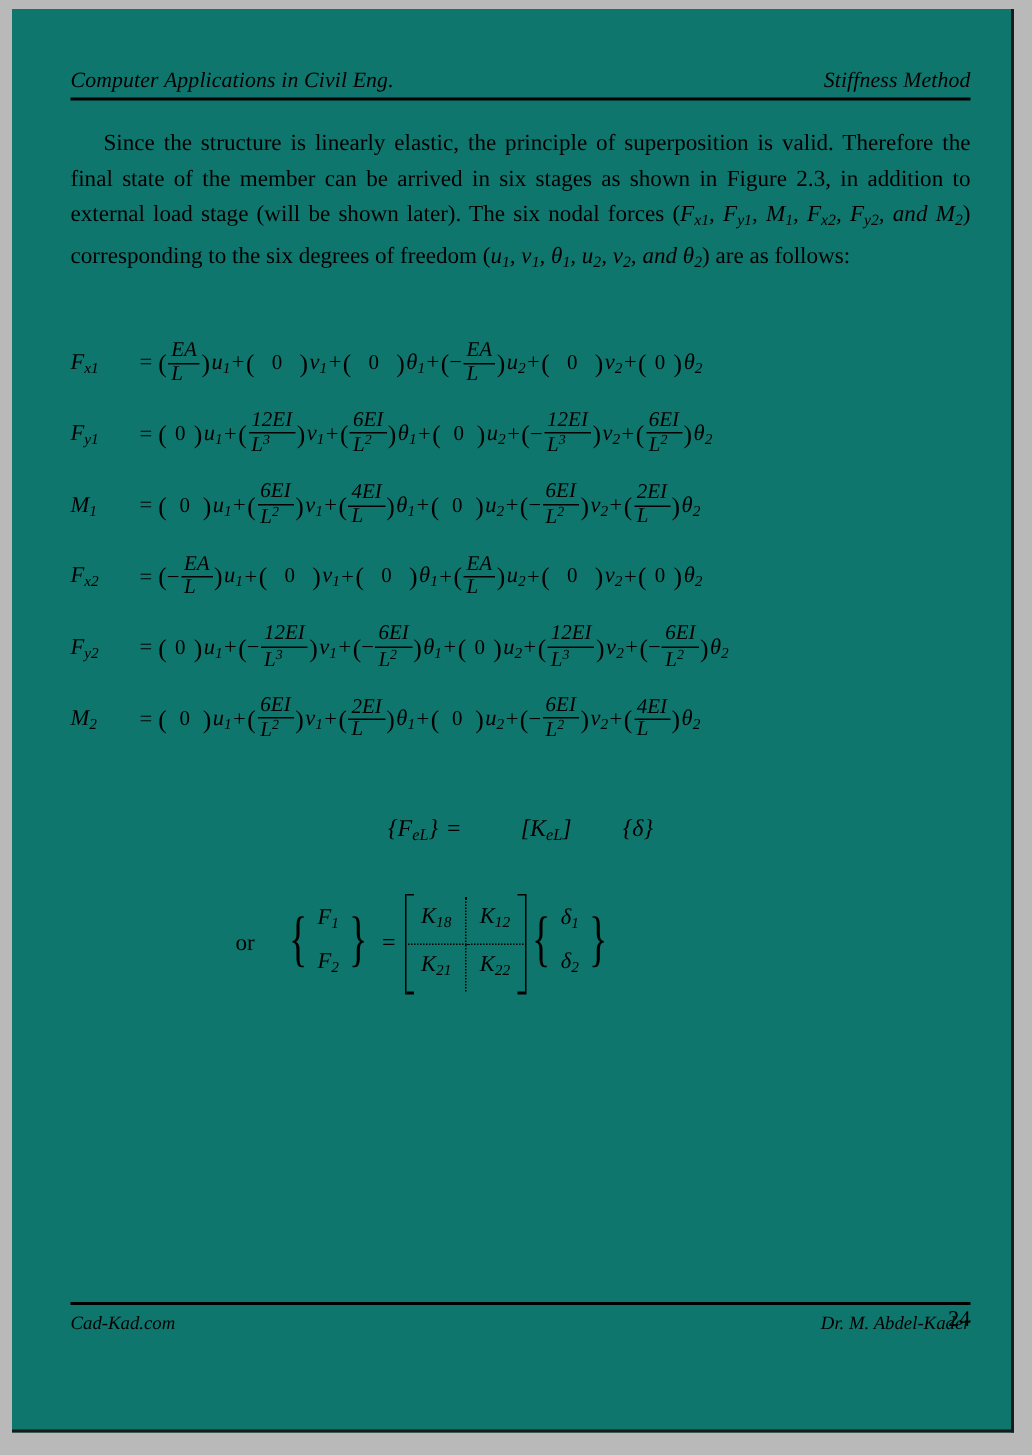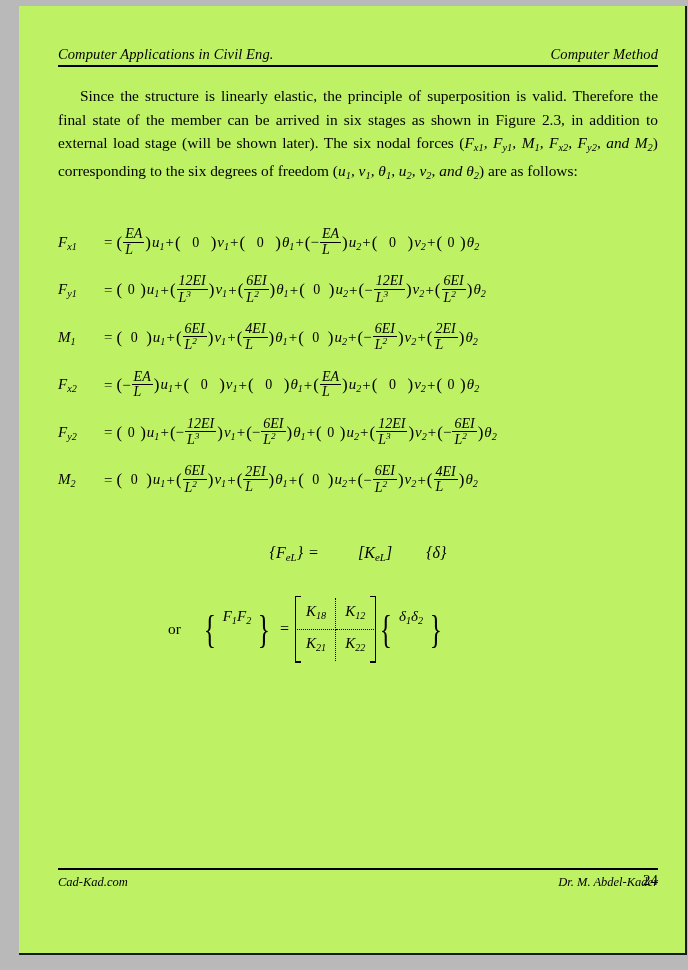--- a/index.html
+++ b/index.html
@@ -8,25 +8,24 @@
   }
   body {
     width: 688px; height: 970px;
     font-family: "Liberation Serif", "DejaVu Serif", serif;
     overflow: hidden;
   }
   .page {
     position: absolute;
     left: 8px; top: 6px;
     width: 668px; height: 949px;
-    background: #bef264;
+    background: #0f766e;
     border-right: 2px solid #1a1a1a;
     border-bottom: 2px solid #1a1a1a;
     box-sizing: border-box;
-    margin-left: 11px;
   }
   .inner {
     position: absolute;
     left: 39px; top: 40px;
     width: 600px;
   }
 
   
   .runhead {
     display: flex;
@@ -133,21 +132,21 @@
 
   
   .vec {
     display: inline-flex;
     align-items: stretch;
     font-style: italic;
     font-size: 15px;
   }
   .vec .cells {
     display: flex;
-    flex-direction: row;
+    flex-direction: column;
     justify-content: center;
     padding: 0 3px;
   }
   .vec .cells span { line-height: 25px; text-align: center; }
   .brace {
     font-size: 41px;
     line-height: 50px;
     font-family: "Liberation Serif", serif;
     font-style: normal;
     transform: scaleX(.62);
@@ -227,21 +226,21 @@
   }
 </style>
 </head>
 <body>
 
 <div class="page">
   <div class="inner">
 
     <div class="runhead">
       <span class="rh-left">Computer Applications in Civil Eng.</span>
-      <span class="rh-right">Computer Method</span>
+      <span class="rh-right">Stiffness Method</span>
     </div>
 
     <p class="para first">
       <span>Since the structure is linearly elastic, the principle of superposition is valid. Therefore the final state of the member can be arrived in six stages as shown in Figure 2.3, in addition to external load stage (will be shown later). The six nodal forces (</span><span class="it"><span>F</span><sub>x1</sub>, <span>F</span><sub>y1</sub>, <span>M</span><sub>1</sub>, <span>F</span><sub>x2</sub>, <span>F</span><sub>y2</sub>, <span>and M</span><sub>2</sub></span><span>) corresponding to the six degrees of freedom (</span><span class="it"><span>u</span><sub>1</sub>, <span>v</span><sub>1</sub>, <span>θ</span><sub>1</sub>, <span>u</span><sub>2</sub>, <span>v</span><sub>2</sub>, <span>and θ</span><sub>2</sub></span><span>) are as follows:</span>
     </p>
 
     <div class="eqblock" id="equations">
         <div class="eqrow">
           <span class="lhs">F<sub>x1</sub></span>
           <span class="eq-sign">=</span>

